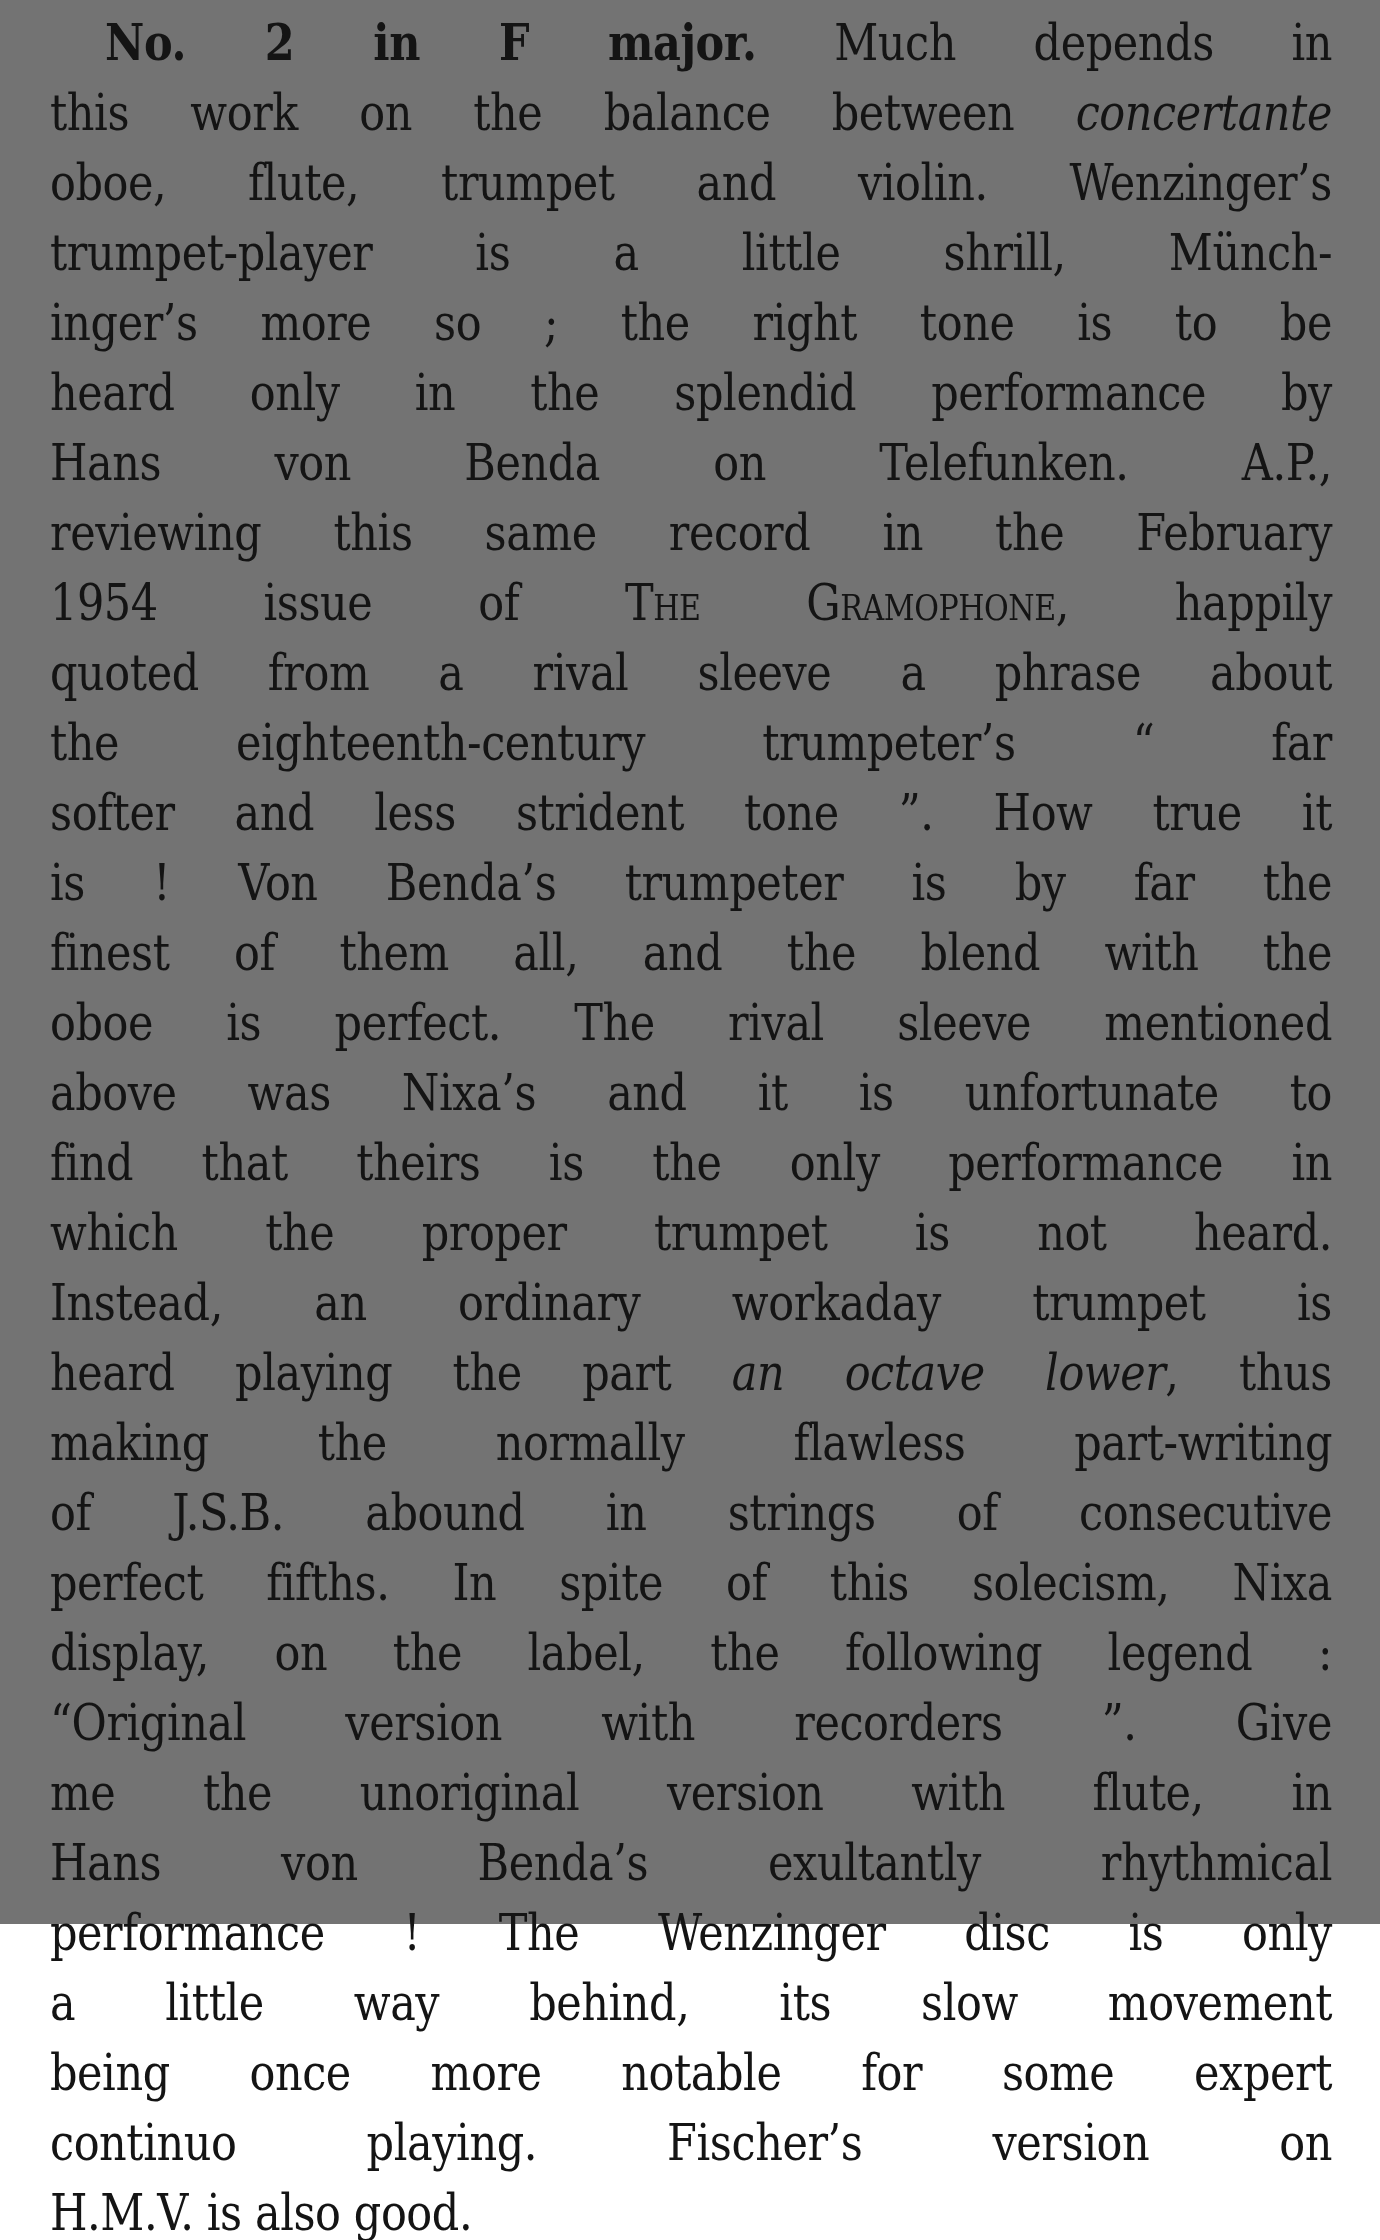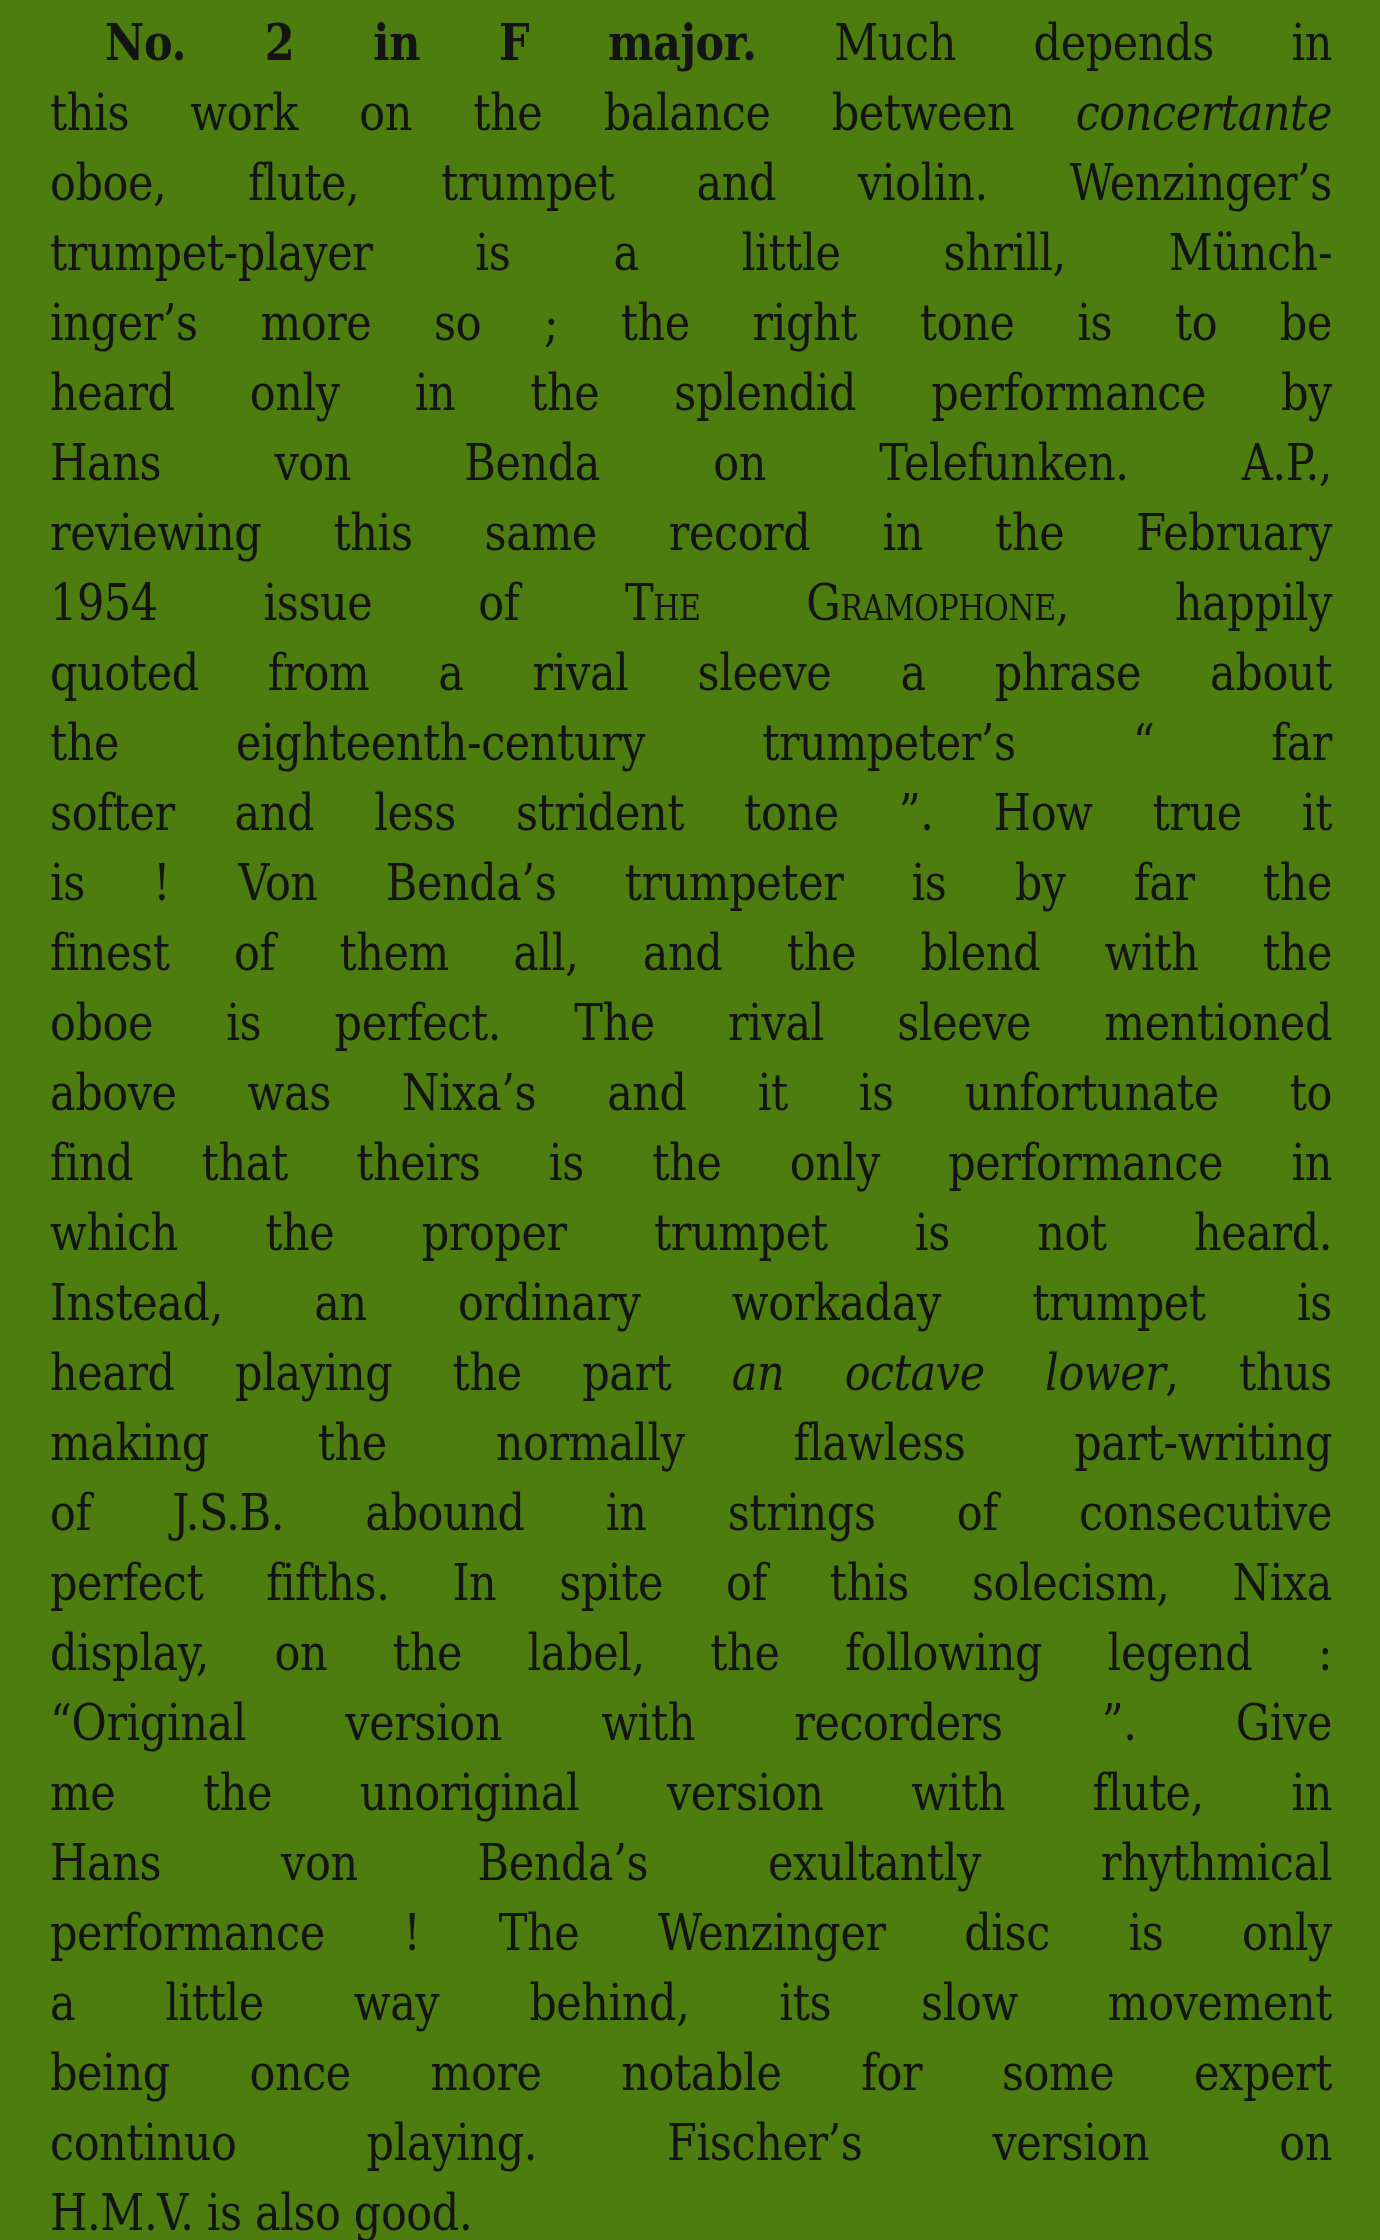--- a/index.html
+++ b/index.html
@@ -11,22 +11,22 @@
       width: 1380px;
       height: 2240px;
       overflow: hidden;
       position: relative;
     }
     .page {
       position: absolute;
       left: 0;
       top: 0;
       width: 1380px;
-      height: 2240px;
-      background: #4d7c0f;
+      height: 1924px;
+      background: #737373;
     }
     .column {
       position: absolute;
       top: 8px;
       left: 50px;
       width: 1282px;
       font-family: "DejaVu Serif", "Liberation Serif", serif;
       font-size: 50px;
       line-height: 70px;
       color: #141414;

